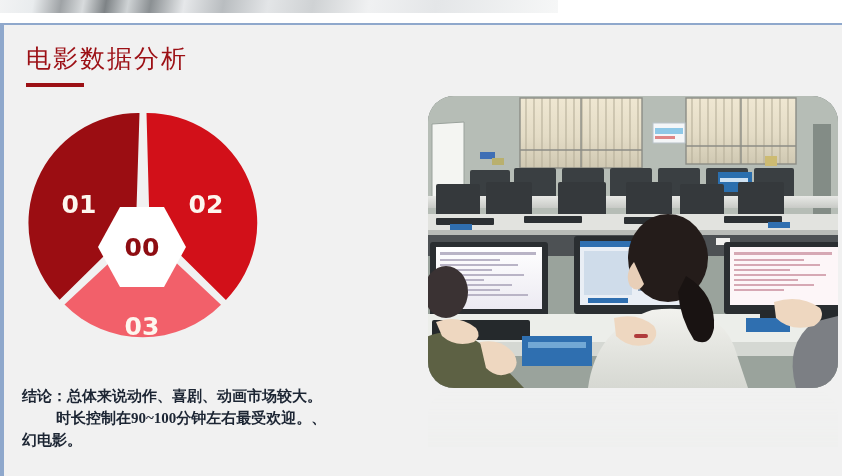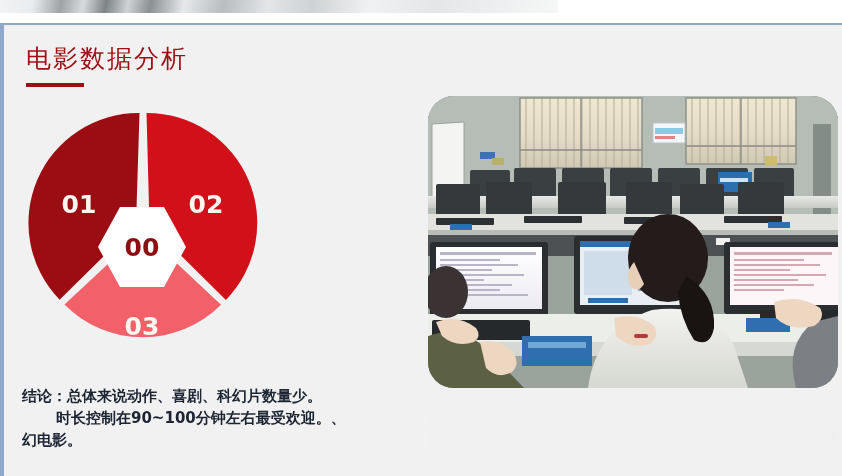--- a/index.html
+++ b/index.html
@@ -131,21 +131,21 @@
     top: 360px;
     width: 810px;
     color: #1c2533;
     font-family: "DejaVu Sans", "Liberation Sans", sans-serif;
     font-weight: bold;
     font-size: 15px;
     line-height: 22px;
     z-index: 4;
   }
   .conclusion .line { white-space: nowrap; }
-  .conclusion .line.indent { padding-left: 34px; }
+  .conclusion .line.indent { padding-left: 34px; font-family: Liberation Serif, serif; }
   .conclusion .line.last { padding-left: 0; }
 </style>
 </head>
 <body>
 
 <div class="top-strip-under"></div>
 <div class="top-strip"></div>
 
 <div class="slide">
 
@@ -382,18 +382,18 @@
       <path d="M 160 292 Q 168 232 224 214 Q 288 206 306 250 L 320 292 Z" fill="#dfe2dc"></path>
       <path d="M -14 292 L -8 244 Q 24 226 56 250 L 96 292 Z" fill="#b9bfae"></path>
       <rect x="94" y="240" width="70" height="30" fill="#a8c2da"></rect>
       <rect x="318" y="222" width="44" height="14" fill="#a8c2da"></rect>
       <path d="M 368 292 Q 356 248 386 226 L 410 220 L 410 292 Z" fill="#c4c7ca"></path>
       <rect x="0" y="218" width="410" height="30" fill="#e6e8e4"></rect>
     </svg>
   </div>
 
   <div class="conclusion">
-    <div class="line">结论：总体来说动作、喜剧、科幻片数量少。</div>
+    <div class="line">结论：总体来说动作、喜剧、动画市场较大。</div>
     <div class="line indent">时长控制在90~100分钟左右最受欢迎。、</div>
     <div class="line last">幻电影。</div>
   </div>
 
 </div>
 
 </body></html>

